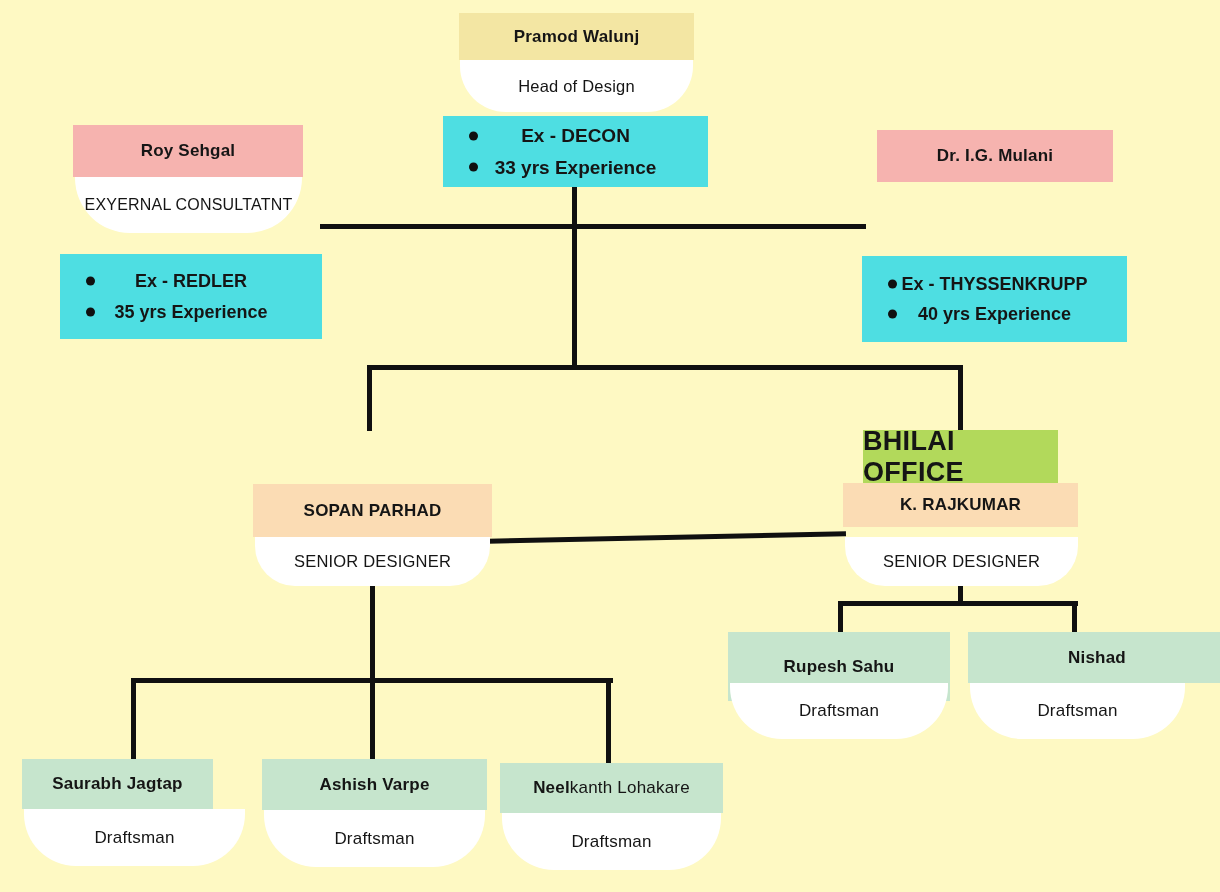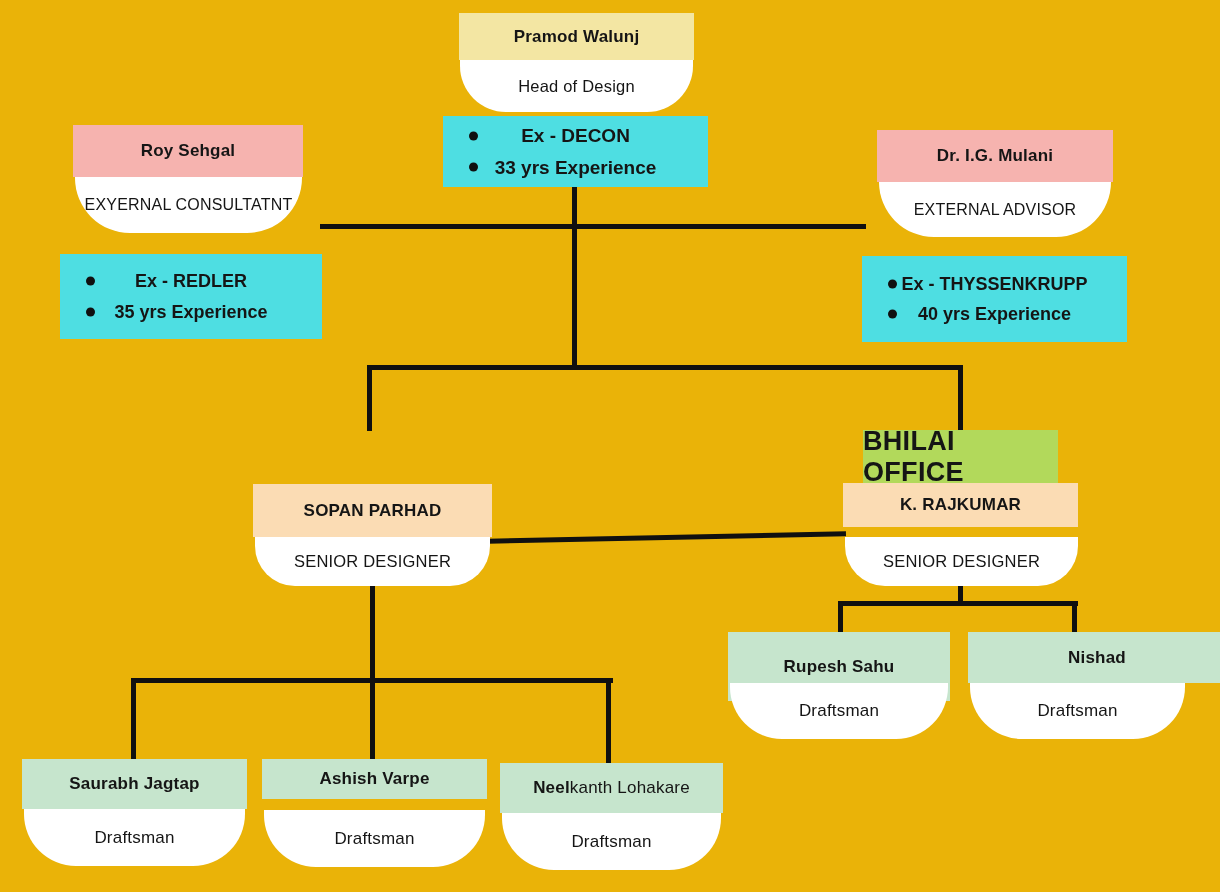--- a/index.html
+++ b/index.html
@@ -4,21 +4,21 @@
 <style>
   html,body{margin:0;padding:0;}
   body{
     background:#e9e4dc;
     font-family:"Liberation Sans","DejaVu Sans",sans-serif;
     color:#151515;
   }
   #chart{
     position:relative;
     width:1220px;height:892px;
-    background:#eab308;
+    background:#fef9c3;
     overflow:hidden;
   }
   .line{position:absolute;background:#101010;z-index:1;}
   .hdr{
     position:absolute;z-index:2;
     display:flex;align-items:center;justify-content:center;
     font-weight:700;font-size:17px;letter-spacing:.2px;
   }
   .body-card{
     position:absolute;z-index:2;background:#FFFFFF;
@@ -99,23 +99,20 @@
     </div>
     <div class="row">
       <span class="dot"></span>
       <span>35 yrs Experience</span>
     </div>
   </div>
 
   <div class="hdr pink" style="left:877px;top:130px;width:236px;height:52px;">
     <span>Dr. I.G. Mulani</span>
   </div>
-  <div class="body-card rb55" style="left:879px;top:182px;width:232px;height:55px;font-size:16px;">
-    <span>EXTERNAL ADVISOR</span>
-  </div>
   <div class="exp fs18" style="left:862px;top:224px;width:265px;height:86px;">
     <div class="row">
       <span class="dot"></span>
       <span>Ex - THYSSENKRUPP</span>
     </div>
     <div class="row">
       <span class="dot"></span>
       <span>40 yrs Experience</span>
     </div>
   </div>
@@ -130,28 +127,28 @@
   <div class="hdr lime office-hdr" style="left:863px;top:430px;width:195px;height:53px;">
     <span>BHILAI OFFICE</span>
   </div>
   <div class="hdr peach" style="left:843px;top:483px;width:235px;height:44px;">
     <span>K. RAJKUMAR</span>
   </div>
   <div class="body-card rb40" style="left:845px;top:537px;width:233px;height:49px;">
     <span>SENIOR DESIGNER</span>
   </div>
 
-  <div class="hdr mint" style="left:22px;top:759px;width:225px;height:50px;">
+  <div class="hdr mint" style="left:22px;top:759px;width:191px;height:50px;">
     <span>Saurabh Jagtap</span>
   </div>
   <div class="body-card rb52" style="left:24px;top:809px;width:221px;height:57px;font-size:17px;">
     <span>Draftsman</span>
   </div>
 
-  <div class="hdr mint" style="left:262px;top:759px;width:225px;height:40px;">
+  <div class="hdr mint" style="left:262px;top:759px;width:225px;height:51px;">
     <span>Ashish Varpe</span>
   </div>
   <div class="body-card rb52" style="left:264px;top:810px;width:221px;height:57px;font-size:17px;">
     <span>Draftsman</span>
   </div>
 
   <div class="hdr mint" style="left:500px;top:763px;width:223px;height:50px;font-weight:500;">
     <span><b class="w800">Neel</b><span>kanth Lohakare</span></span>
   </div>
   <div class="body-card rb52" style="left:502px;top:813px;width:219px;height:57px;font-size:17px;">

